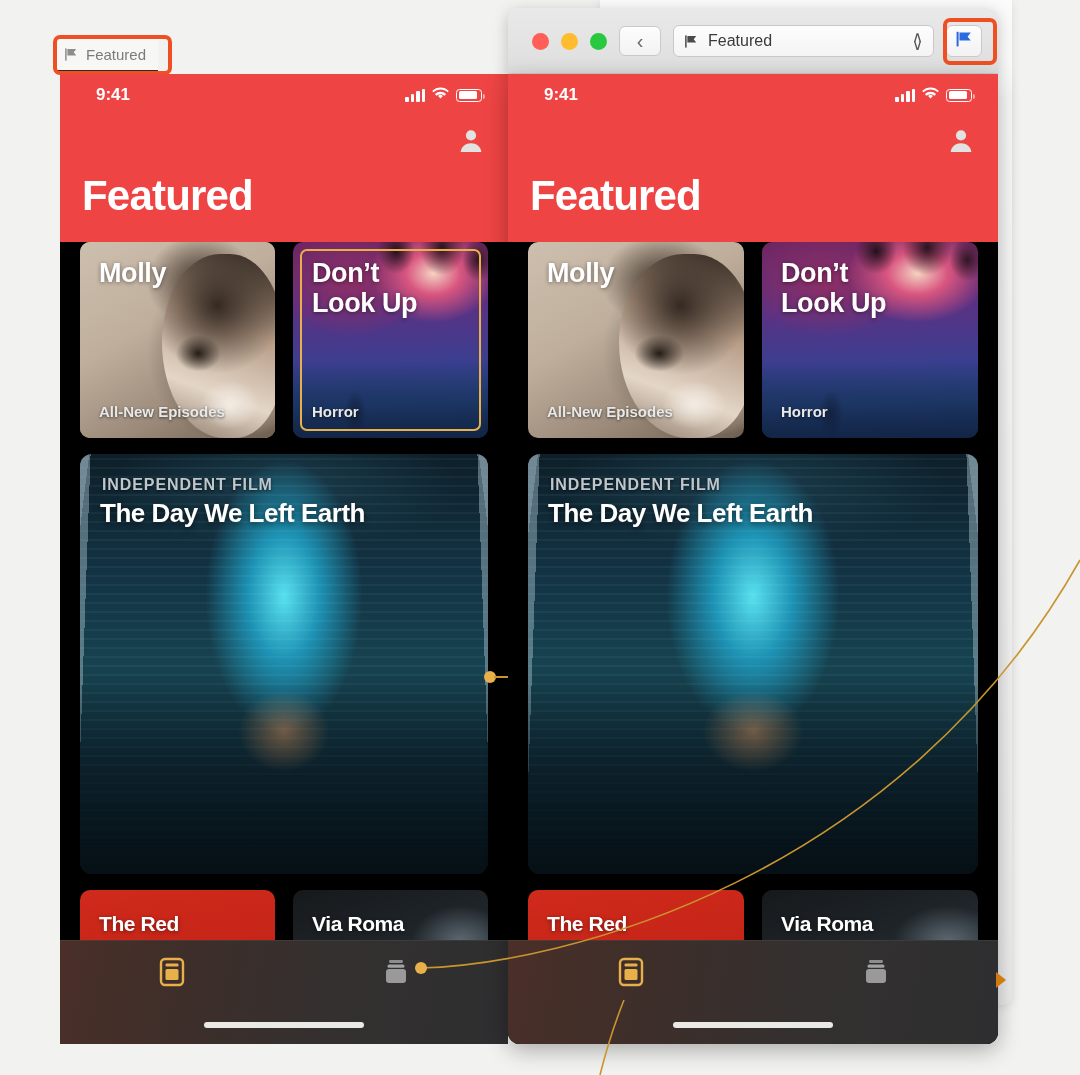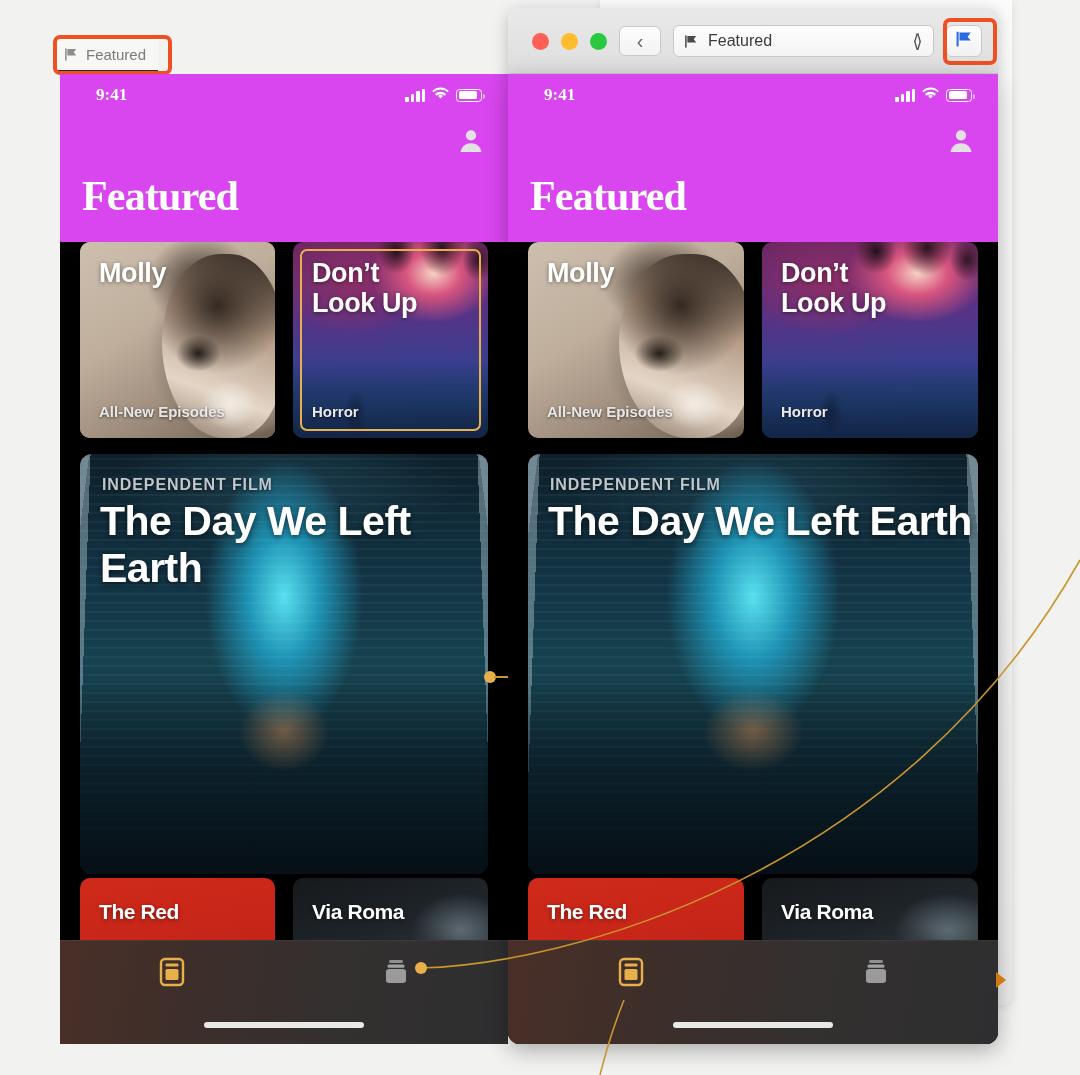--- a/index.html
+++ b/index.html
@@ -44,21 +44,21 @@
   .phone.left{ left:60px; top:74px; width:448px; height:970px; }
   .phone.right{
     left:508px; top:74px; width:490px; height:970px;
     border-radius:0 0 12px 12px;
     box-shadow:0 6px 22px rgba(0,0,0,.30);
   }
 
   .screen{ position:absolute; inset:0; background:#000; overflow:hidden; }
 
   
-  .nav-head{ background:#d946ef; padding:0;font-family:Liberation Serif, serif; }
+  .nav-head{ background:#ef4444; padding:0; }
   .statusbar{
     height:42px; display:flex; align-items:center;
     justify-content:space-between; padding:0 26px 0 36px;
     color:#fff; font-size:17px; font-weight:600;
   }
   .sb-right{ display:flex; align-items:center; gap:7px; }
   .sig{ display:flex; align-items:flex-end; gap:2px; height:13px;}
   .sig i{ display:block; width:3.5px; background:#fff; border-radius:1px;}
   .sig i:nth-child(1){height:5px}.sig i:nth-child(2){height:8px}
   .sig i:nth-child(3){height:11px}.sig i:nth-child(4){height:13px}
@@ -124,21 +124,21 @@
       radial-gradient(ellipse 20% 36% at 92% 20%, #301624 0%, transparent 66%);
   }
   .art-dlu::after{
     content:""; position:absolute; left:0; bottom:0; width:100%; height:40%;
     background:
       linear-gradient(180deg, rgba(28,46,86,0) 0%, rgba(24,42,80,.55) 45%, rgba(18,34,66,.85) 100%),
       radial-gradient(ellipse 8% 46% at 32% 70%, #0e1a30 0%, transparent 70%);
   }
 
   
-  .wide{ height:420px; border-radius:12px; overflow:hidden; position:relative; margin-bottom:4px;}
+  .wide{ height:420px; border-radius:12px; overflow:hidden; position:relative; margin-bottom:16px;}
   .art-film{ position:absolute; inset:0;
     background:
       radial-gradient(ellipse 26% 44% at 50% 34%, #58e0ef 0%, #1d92b4 34%, rgba(18,70,92,0) 74%),
       radial-gradient(ellipse 60% 22% at 50% 8%, #1a3c4c 0%, transparent 72%),
       linear-gradient(180deg, #0d1f29 0%, #123344 28%, #16424f 50%, #0f2c38 76%, #0a1b23 100%);
   }
   .art-film::before{
     content:""; position:absolute; inset:0;
     background:
       linear-gradient(92deg, rgba(180,205,215,.42) 0 2.5%, transparent 2.5% 9%),
@@ -153,21 +153,21 @@
       radial-gradient(ellipse 16% 30% at 50% 26%, rgba(255,160,90,.40) 0%, transparent 70%),
       linear-gradient(180deg, rgba(10,28,38,0) 0%, rgba(8,22,30,.72) 60%, rgba(5,14,20,.92) 100%);
   }
   .wide .cat{
     position:absolute; left:22px; top:22px; color:#bfc7cc;
     font-size:16px; font-weight:600; letter-spacing:.9px;
     text-shadow:0 1px 3px rgba(0,0,0,.65); z-index:3;
   }
   .wide .wtitle{
     position:absolute; left:20px; top:44px; color:#fff;
-    font-size:41px; font-weight:bold; letter-spacing:-.5px;
+    font-size:26px; font-weight:bold; letter-spacing:-.5px;
     text-shadow:0 2px 6px rgba(0,0,0,.6); z-index:3;
   }
   .wide .csub{ z-index:3; bottom:24px; left:22px; font-weight:500; }
 
   
   .row2.partial .card{ height:130px; border-radius:10px 10px 0 0; }
   .art-red{ position:absolute; inset:0; background:linear-gradient(170deg,#d02a1b 0%,#bb2016 100%); }
   .art-roma{ position:absolute; inset:0;
     background:
       radial-gradient(ellipse 46% 58% at 62% 76%, #2b2f33 0%, transparent 72%),

